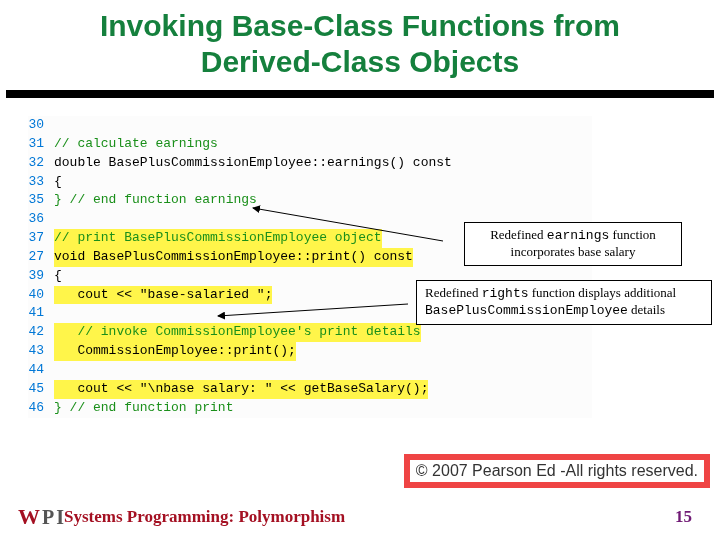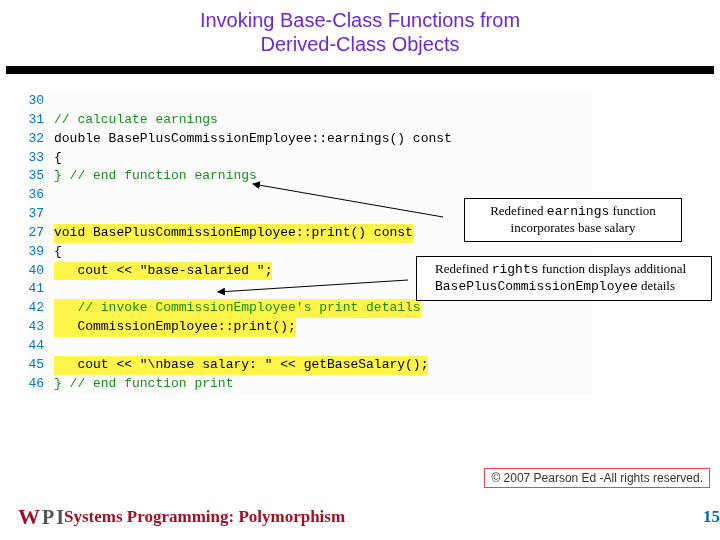--- a/index.html
+++ b/index.html
@@ -10,23 +10,23 @@
     font-family: Arial, sans-serif;
     position: relative;
     overflow: hidden;
   }
   .title-block {
     text-align: center;
     padding: 8px 40px 6px;
   }
   .title {
     font-family: "Comic Sans MS", cursive, sans-serif;
-    font-size: 20px;
-    font-weight: normal;
-    color: #6d28d9;
+    font-size: 30px;
+    font-weight: bold;
+    color: #15803d;
     line-height: 1.2;
   }
   .title-underline {
     height: 8px;
     background: #000;
     width: 708px;
     margin: 4px auto 0;
   }
   .code-area {
     position: relative;
@@ -50,43 +50,43 @@
   }
   .cc { white-space: pre; }
   .cmt { color: #1a8f1a; }
   .plain { color: #000; }
   .hl .cc { background: #fff54a; }
 
   .callout {
     position: absolute;
     border: 1px solid #000;
     background: #fff;
-    padding: 4px 18px;
+    padding: 4px 8px;
     font-family: "Times New Roman", serif;
     font-size: 13px;
     line-height: 1.25;
   }
   .callout .mono { font-family: "Courier New", monospace; }
   #callout1 { top: 124px; right: 38px; width: 218px; text-align: center; }
   #callout2 { top: 182px; right: 8px; width: 296px; }
 
   svg.arrows {
     position: absolute;
     top: 18px; left: 28px;
     width: 660px; height: 280px;
     pointer-events: none;
   }
 
   .copyright-box {
     position: absolute;
     right: 10px;
     bottom: 52px;
-    border: 1px solid #ef4444;
+    border: 6px solid #ef4444;
     padding: 2px 6px;
-    font-size: 12px;
+    font-size: 16px;
     color: #333;
   }
 
   .footer {
     position: absolute;
     left: 0; bottom: 10px;
     width: 100%;
     display: flex;
     align-items: center;
   }
@@ -99,24 +99,25 @@
   .logo .w { font-family: Georgia, serif; font-size: 22px; font-weight: bold; color: #a41022; }
   .logo .pi { font-family: Georgia, serif; font-size: 20px; font-weight: bold; color: #555; }
   .footer-title {
     flex: 1;
     font-family: "Comic Sans MS", cursive;
     font-size: 17px;
     font-weight: bold;
     color: #a41022;
   }
   .page-num {
+    margin-right: 28px;
     font-family: "Comic Sans MS", cursive;
     font-size: 17px;
     font-weight: bold;
-    color: #0369a1;
+    color: #701a75;
   }
 </style>
 </head>
 <body>
 
 <div class="title-block">
   <div class="title">Invoking Base-Class Functions from</div>
   <div class="title">Derived-Class Objects</div>
 </div>
 <div class="title-underline"></div>
@@ -142,20 +143,21 @@
       <div class="code-line">
         <span class="ln">35</span>
         <span class="cc cmt">} // end function earnings</span>
       </div>
       <div class="code-line">
         <span class="ln">36</span>
         <span class="cc plain"></span>
       </div>
       <div class="code-line hl">
         <span class="ln">37</span>
+        <span class="cc cmt">// print BasePlusCommissionEmployee object</span>
       </div>
       <div class="code-line hl">
         <span class="ln">27</span>
         <span class="cc plain">void BasePlusCommissionEmployee::print() const</span>
       </div>
       <div class="code-line">
         <span class="ln">39</span>
         <span class="cc plain">{</span>
       </div>
       <div class="code-line hl">

